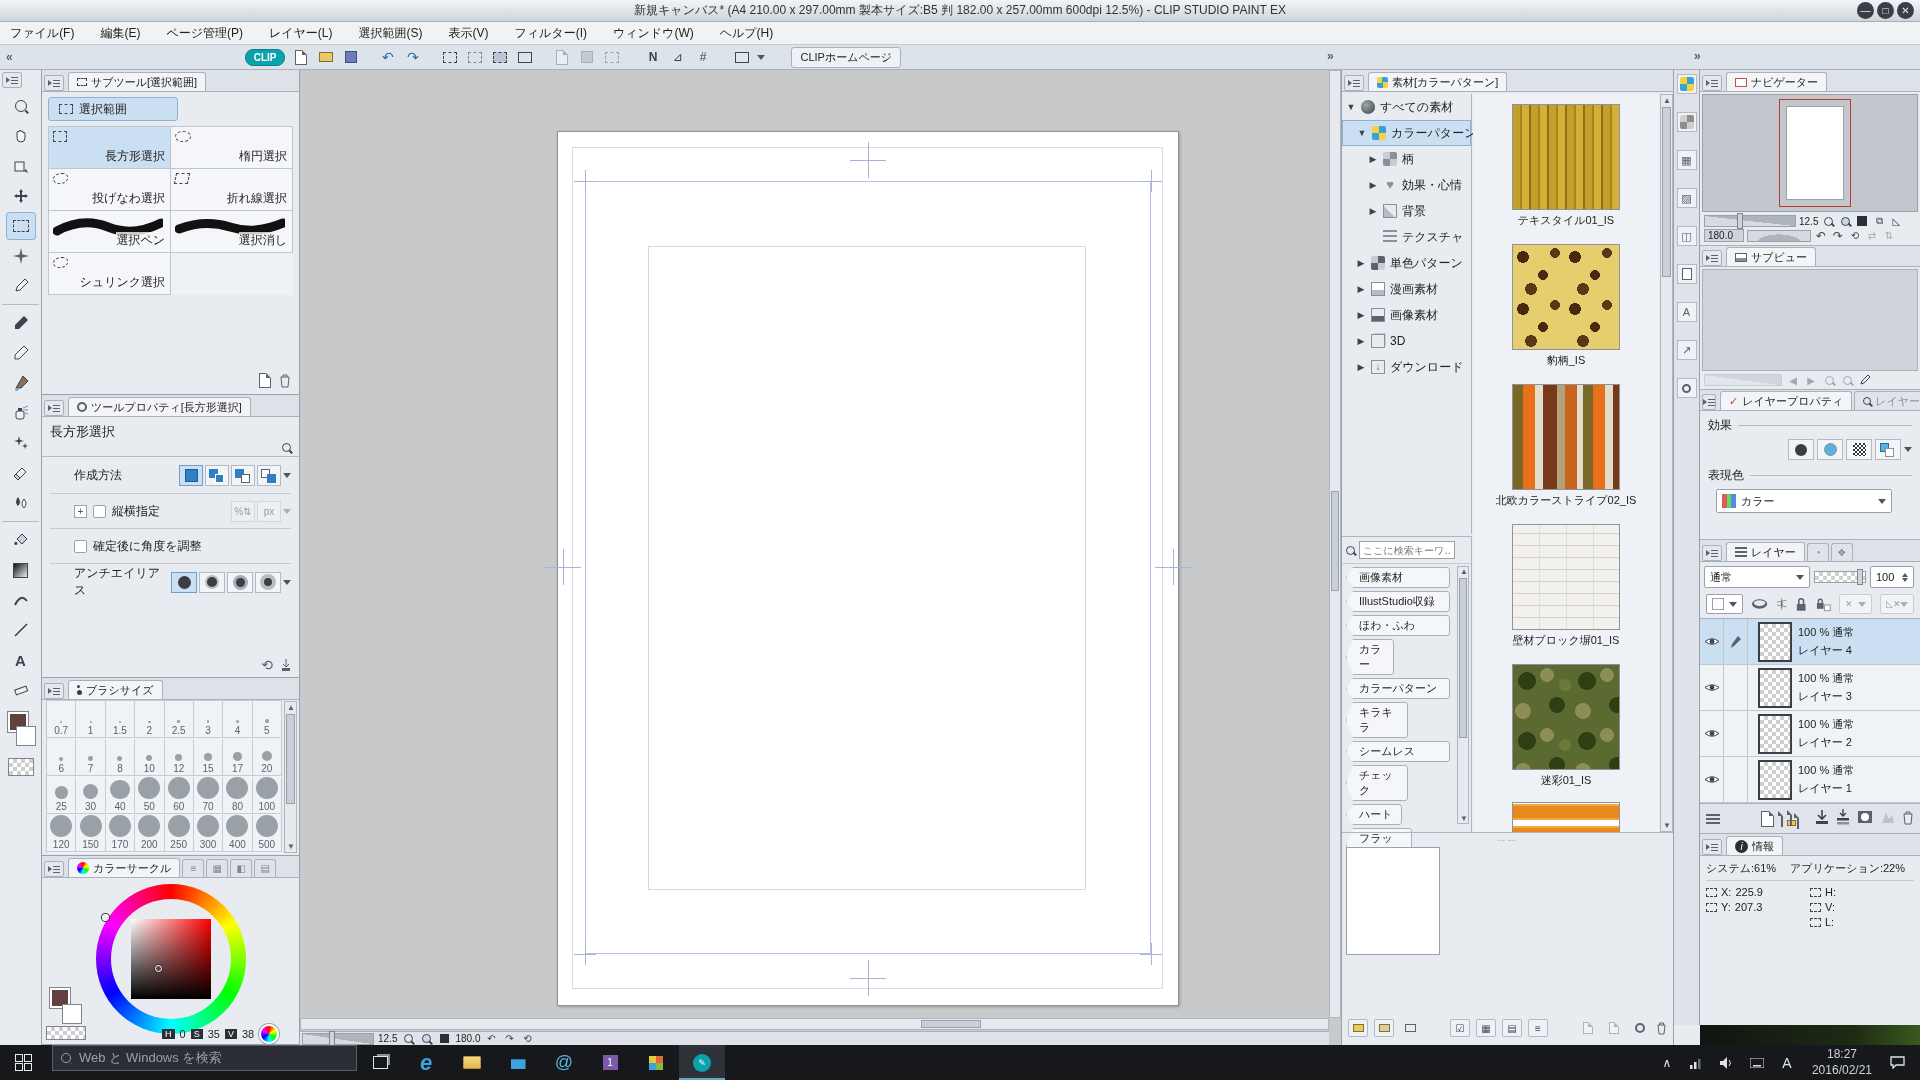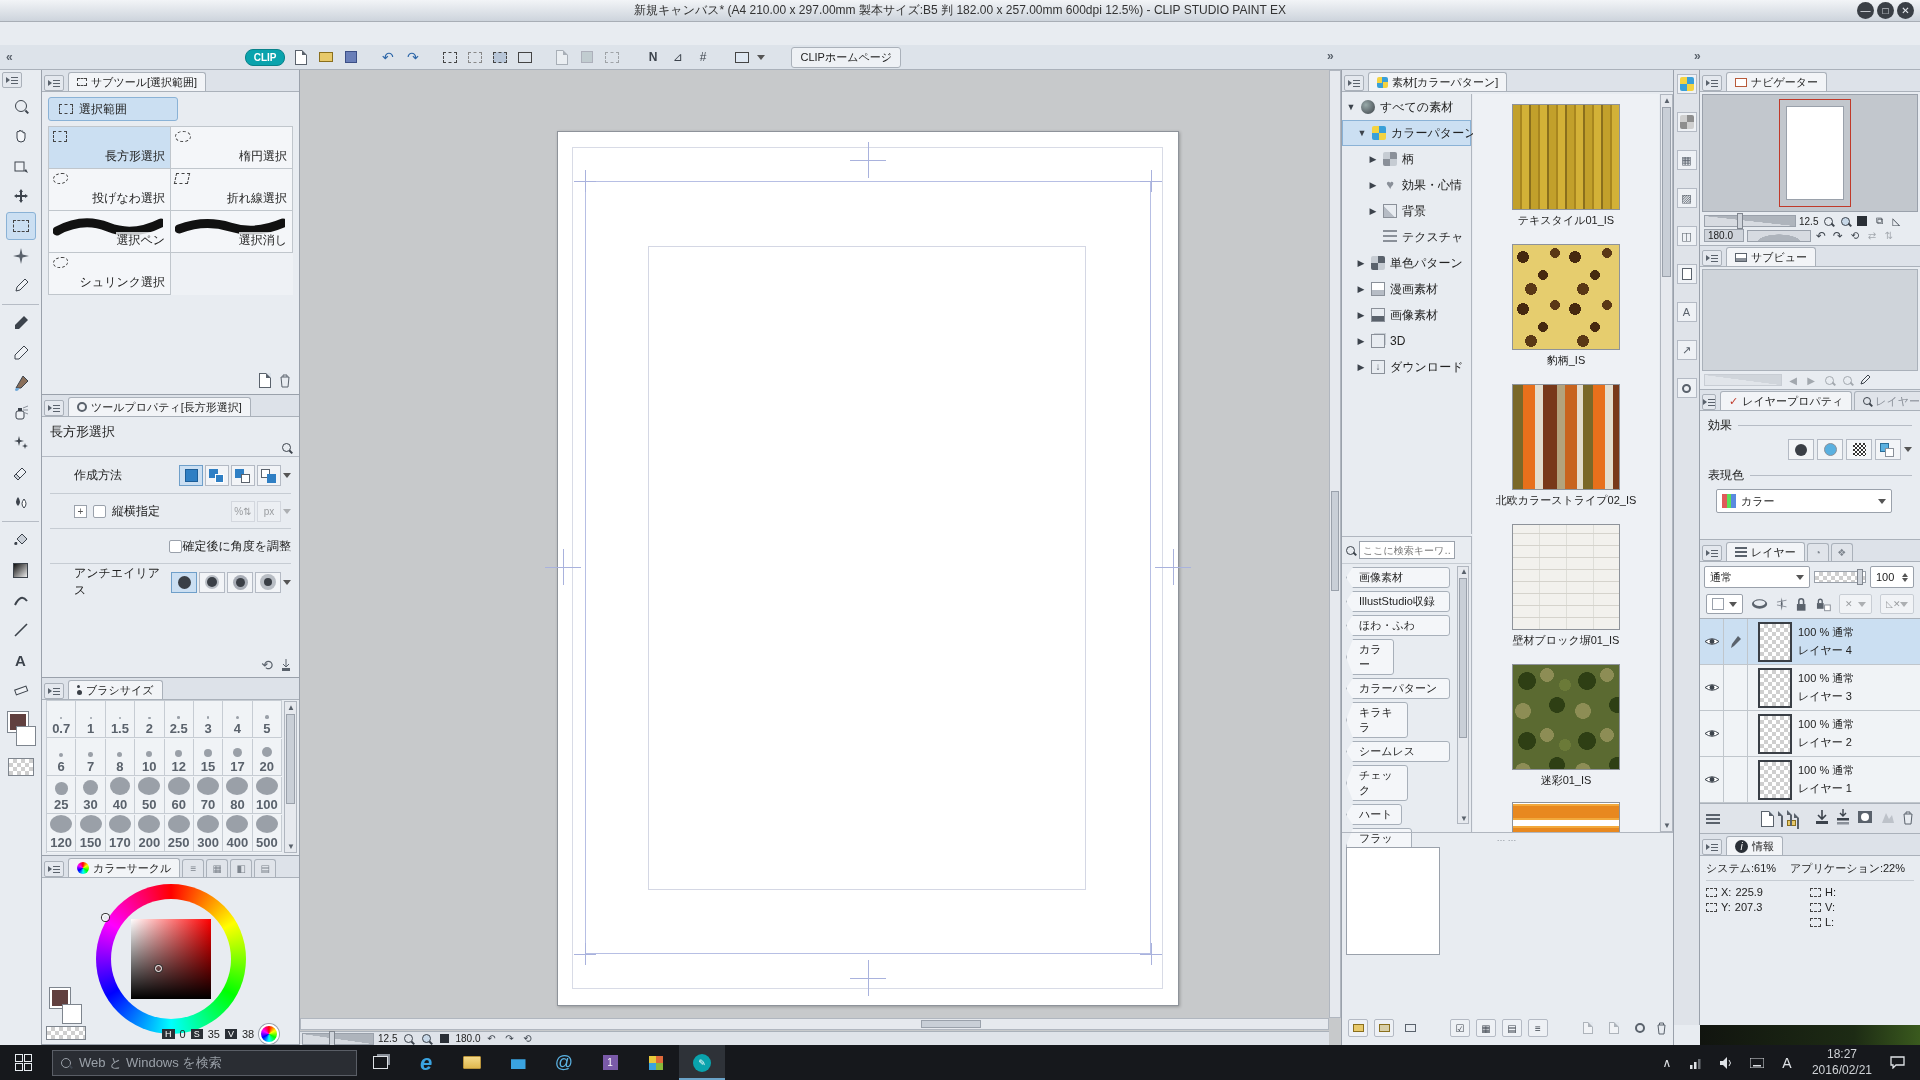--- a/index.html
+++ b/index.html
@@ -62,21 +62,21 @@
   .blue-btn { width:24px; height:21px; display:inline-flex; align-items:center; justify-content:center; background:#f2f4f7; border:1px solid #b4bac4; }
   .blue-btn.sel { background:#cbdff2; border-color:#6f9fc9; }
   .sq-blue { width:13px; height:13px; background:#2f7fc4; border:1px solid #1d5e98; }
   .sq-sm { width:9px; height:9px; position:absolute; }
   .aa-btn { width:26px; height:21px; display:inline-flex; align-items:center; justify-content:center; background:#f2f4f7; border:1px solid #b4bac4; }
   .aa-btn.sel { background:#cbdff2; border-color:#6f9fc9; }
   .dot { border-radius:50%; background:#3a3f46; }
   .bs-grid { display:grid; grid-template-columns:repeat(8,1fr); margin:0 2px 0 4px; border-left:1px solid #c6ccd3; border-top:1px solid #c6ccd3; background:#f0f3f6; }
   .bs-cell { height:37px; border-right:1px solid #c6ccd3; border-bottom:1px solid #c6ccd3; display:flex; flex-direction:column; align-items:center; justify-content:flex-end; padding-bottom:1px; }
   .bs-dot { border-radius:50%; background:#9aa0a8; margin-bottom:2px; }
-  .bs-num { font-size:13px; color:#5a626c;font-weight:bold; }
+  .bs-num { font-size:10px; color:#5a626c; }
 
   
   #canvasarea { left:300px; top:70px; width:1041px; height:975px; background:#c7c9cb; }
   #page { background:#fff; border:1px solid #8e939a; box-shadow:1px 1px 3px rgba(0,0,0,.25); }
   .guide { position:absolute; }
   .mark { position:absolute; }
   .mark .h { position:absolute; left:0; top:50%; width:100%; height:1px; background:#a9b2dd; }
   .mark .v { position:absolute; top:0; left:50%; width:1px; height:100%; background:#a9b2dd; }
   #cstatus { position:absolute; left:0; bottom:0; width:1029px; height:14px; background:#dfe3e9; border-top:1px solid #aab1ba; display:flex; align-items:center; font-size:10px; gap:4px; padding-left:2px; }
   .mini-ic { width:14px; height:12px; display:inline-flex; align-items:center; justify-content:center; font-size:10px; color:#3c434c; }
@@ -115,21 +115,21 @@
 
   
   #colorpanel { top:856px; height:189px; }
   .ctab-ic { width:22px; height:18px; background:#e0e4ea; border:1px solid #aab1ba; border-bottom:none; border-radius:3px 3px 0 0; display:flex; align-items:center; justify-content:center; font-size:10px; color:#7e858e; }
   #huering { width:150px; height:150px; border-radius:50%; background:conic-gradient(#f00,#ff0,#0f0,#0ff,#00f,#f0f,#f00); position:relative; }
   #huering .inner { position:absolute; left:15px; top:15px; width:120px; height:120px; border-radius:50%; background:#e8ecf1; }
   #svbox { position:absolute; left:35px; top:35px; width:80px; height:80px; background:linear-gradient(to top,#000,rgba(0,0,0,0)),linear-gradient(to right,#fff,#f00); }
   .sv-sel { position:absolute; width:7px; height:7px; border:1px solid #fff; border-radius:50%; box-shadow:0 0 0 1px #333; }
 
   
-  #taskbar { left:0; top:1045px; width:1920px; height:35px; background:#16181c; display:flex; align-items:center; color:#cfd2d6; }
+  #taskbar { left:0; top:1045px; width:1920px; height:35px; background:#16181c; display:flex; color:#cfd2d6; }
   #tb-search { width:305px; height:26px; background:#2a2d33; border:1px solid #5a5e66; display:flex; align-items:center; gap:8px; padding:0 8px; color:#9aa0a8; font-size:13px; margin-left:6px; }
   .tb-ic { width:46px; height:35px; display:flex; align-items:center; justify-content:center; font-size:16px; }
   .tb-ic.active { background:#2e3238; box-shadow:inset 0 -2px 0 #6aa3c8; }
   .winlogo { display:grid; grid-template-columns:8px 8px; grid-template-rows:8px 8px; gap:1px; }
   .winlogo div { background:transparent; border:1.5px solid #e8ecf1; }
   .tray { margin-left:auto; display:flex; align-items:center; gap:4px; }
   .tray-ic { width:26px; height:35px; display:flex; align-items:center; justify-content:center; font-size:12px; color:#dfe2e6; }
   #clock { text-align:center; font-size:12px; line-height:1.3; padding:0 8px; }
 </style>
 </head>
@@ -139,20 +139,31 @@
 
   <div id="titlebar" class="abs">
     <span>新規キャンバス* (A4 210.00 x 297.00mm 製本サイズ:B5 判 182.00 x 257.00mm 600dpi 12.5%)  - CLIP STUDIO PAINT EX</span>
     <div class="abs" style="right:6px; top:2px; display:flex; gap:3px;">
       <span class="winbtn">—</span>
       <span class="winbtn">□</span>
       <span class="winbtn">✕</span>
     </div>
   </div>
 
+  <div id="menubar" class="abs">
+    <span>ファイル(F)</span>
+    <span>編集(E)</span>
+    <span>ページ管理(P)</span>
+    <span>レイヤー(L)</span>
+    <span>選択範囲(S)</span>
+    <span>表示(V)</span>
+    <span>フィルター(I)</span>
+    <span>ウィンドウ(W)</span>
+    <span>ヘルプ(H)</span>
+  </div>
 
   <div id="commandbar" class="abs">
     <span style="color:#5a626c;font-weight:bold;">«</span>
     <span style="width:220px;"></span>
     <span class="clip-btn">CLIP</span>
     <span class="cicon">
         <span class="doc-ic"></span>
       </span>
     <span class="cicon">
         <span style="width:14px;height:10px;background:#e8c96a;border:1px solid #8a6f1d;"></span>
@@ -416,21 +427,21 @@
       <span style="width:13px;height:13px;border:1px solid #9aa1ab;background:#fff;display:inline-flex;align-items:center;justify-content:center;font-size:10px;color:#555;">+</span>
       <span class="chk"></span>
       <span>縦横指定</span>
       <span style="margin-left:auto; display:flex; gap:2px;" class="gray">
         <span class="blue-btn" style="font-size:10px;">%⇅</span>
         <span class="blue-btn" style="font-size:10px;">px</span>
         <span class="dd-arrow" style="align-self:center;"></span>
       </span>
     </div>
     <div style="height:1px;background:#c6ccd3;margin:0 8px;"></div>
-    <div class="tp-row" style="height:34px; justify-content:flex-end;">
+    <div class="tp-row" style="height:34px; gap:6px;">
       <span class="chk"></span>
       <span>確定後に角度を調整</span>
     </div>
     <div style="height:1px;background:#c6ccd3;margin:0 8px;"></div>
     <div class="tp-row" style="height:36px; justify-content:space-between;">
       <span>アンチエイリアス</span>
       <span style="display:flex; align-items:center; gap:2px;">
         <span class="aa-btn sel">
             <span class="dot" style="width:13px;height:13px;"></span>
           </span>

